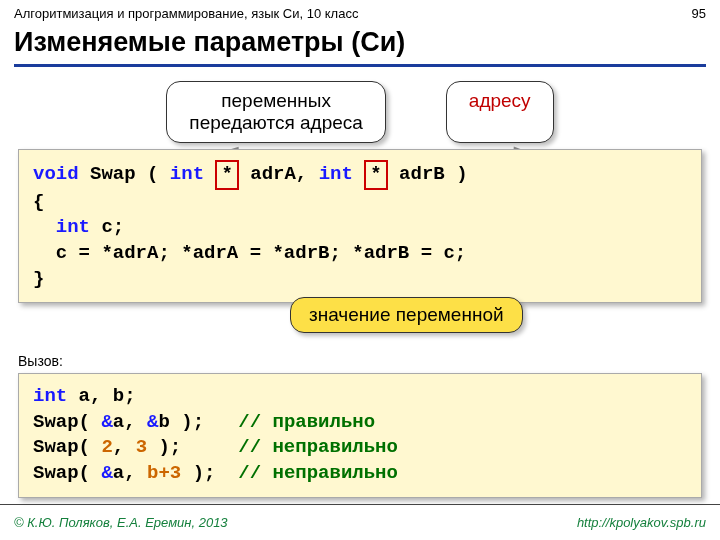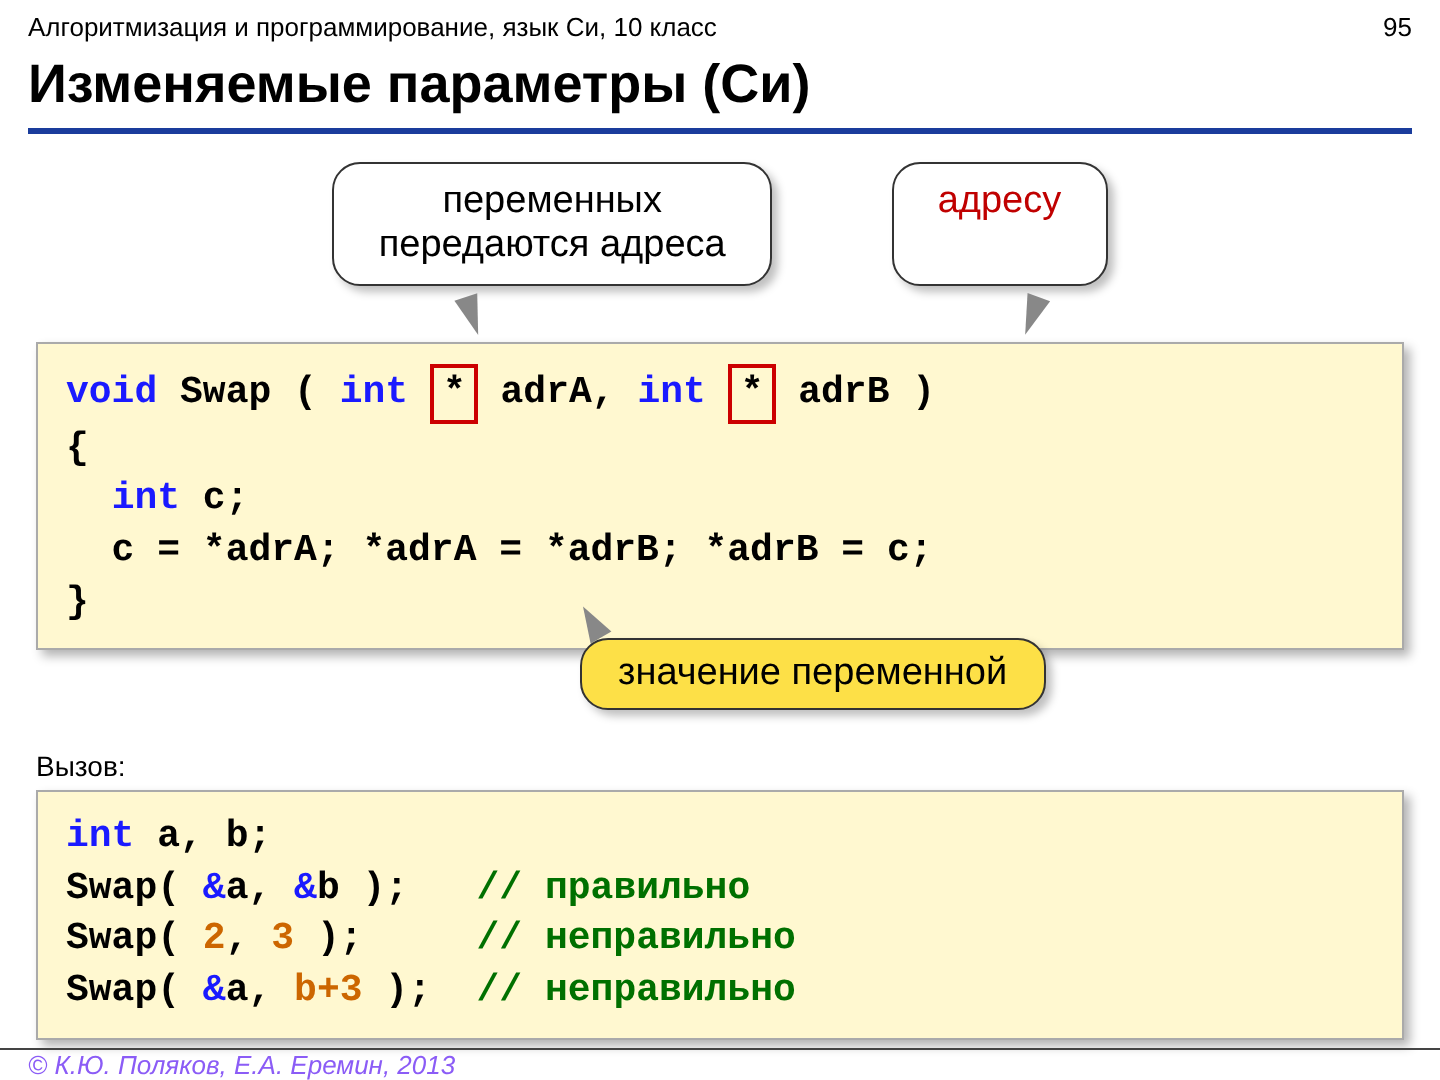--- a/index.html
+++ b/index.html
@@ -41,21 +41,21 @@
     border: 1px solid #333;
     border-radius: 14px;
     padding: 8px 22px;
     text-align: center;
     font-size: 19px;
     box-shadow: 3px 3px 4px rgba(0,0,0,0.25);
     position: relative;
   }
   .callout .red { color: #c00000; font-weight: normal; }
   .code-block {
-    margin: 28px 18px 6px 18px;
+    margin: 6px 18px 6px 18px;
     background: #fff8d0;
     border: 1px solid #aaa;
     padding: 10px 14px;
     font-family: "Courier New", monospace;
     font-size: 19px;
     font-weight: bold;
     line-height: 1.35;
     box-shadow: 3px 3px 5px rgba(0,0,0,0.3);
     white-space: pre;
     position: relative;
@@ -93,24 +93,24 @@
     margin: 50px 18px 2px 18px;
   }
   .footer {
     position: absolute;
     bottom: 0;
     left: 0;
     right: 0;
     border-top: 1px solid #444;
     display: flex;
     justify-content: space-between;
-    padding: 0 14px;
+    padding: 10px 14px;
     font-size: 13px;
     font-style: italic;
-    color: #8b5cf6;
+    color: #15803d;
   }
   .tail {
     position: absolute;
     width: 0; height: 0;
   }
   .tail-1 {
     left: 230px; top: 148px;
     border-left: 6px solid transparent;
     border-right: 6px solid transparent;
     border-top: 20px solid #888;
@@ -171,13 +171,14 @@
 
 <div class="subheading">Вызов:</div>
 
 <div class="code-block" style="margin-top:4px"><span class="kw-blue">int</span><span> a, b;</span>
 <span>Swap( </span><span class="amp">&amp;</span><span>a, </span><span class="amp">&amp;</span><span>b );   </span><span class="kw-green">// правильно</span>
 <span>Swap( </span><span class="lit">2</span><span>, </span><span class="lit">3</span><span> );     </span><span class="kw-green">// неправильно</span>
 <span>Swap( </span><span class="amp">&amp;</span><span>a, </span><span class="lit">b+3</span><span> );  </span><span class="kw-green">// неправильно</span></div>
 
 <div class="footer">
   <span>© К.Ю. Поляков, Е.А. Еремин, 2013</span>
+  <span>http://kpolyakov.spb.ru</span>
 </div>
 
 </body></html>

